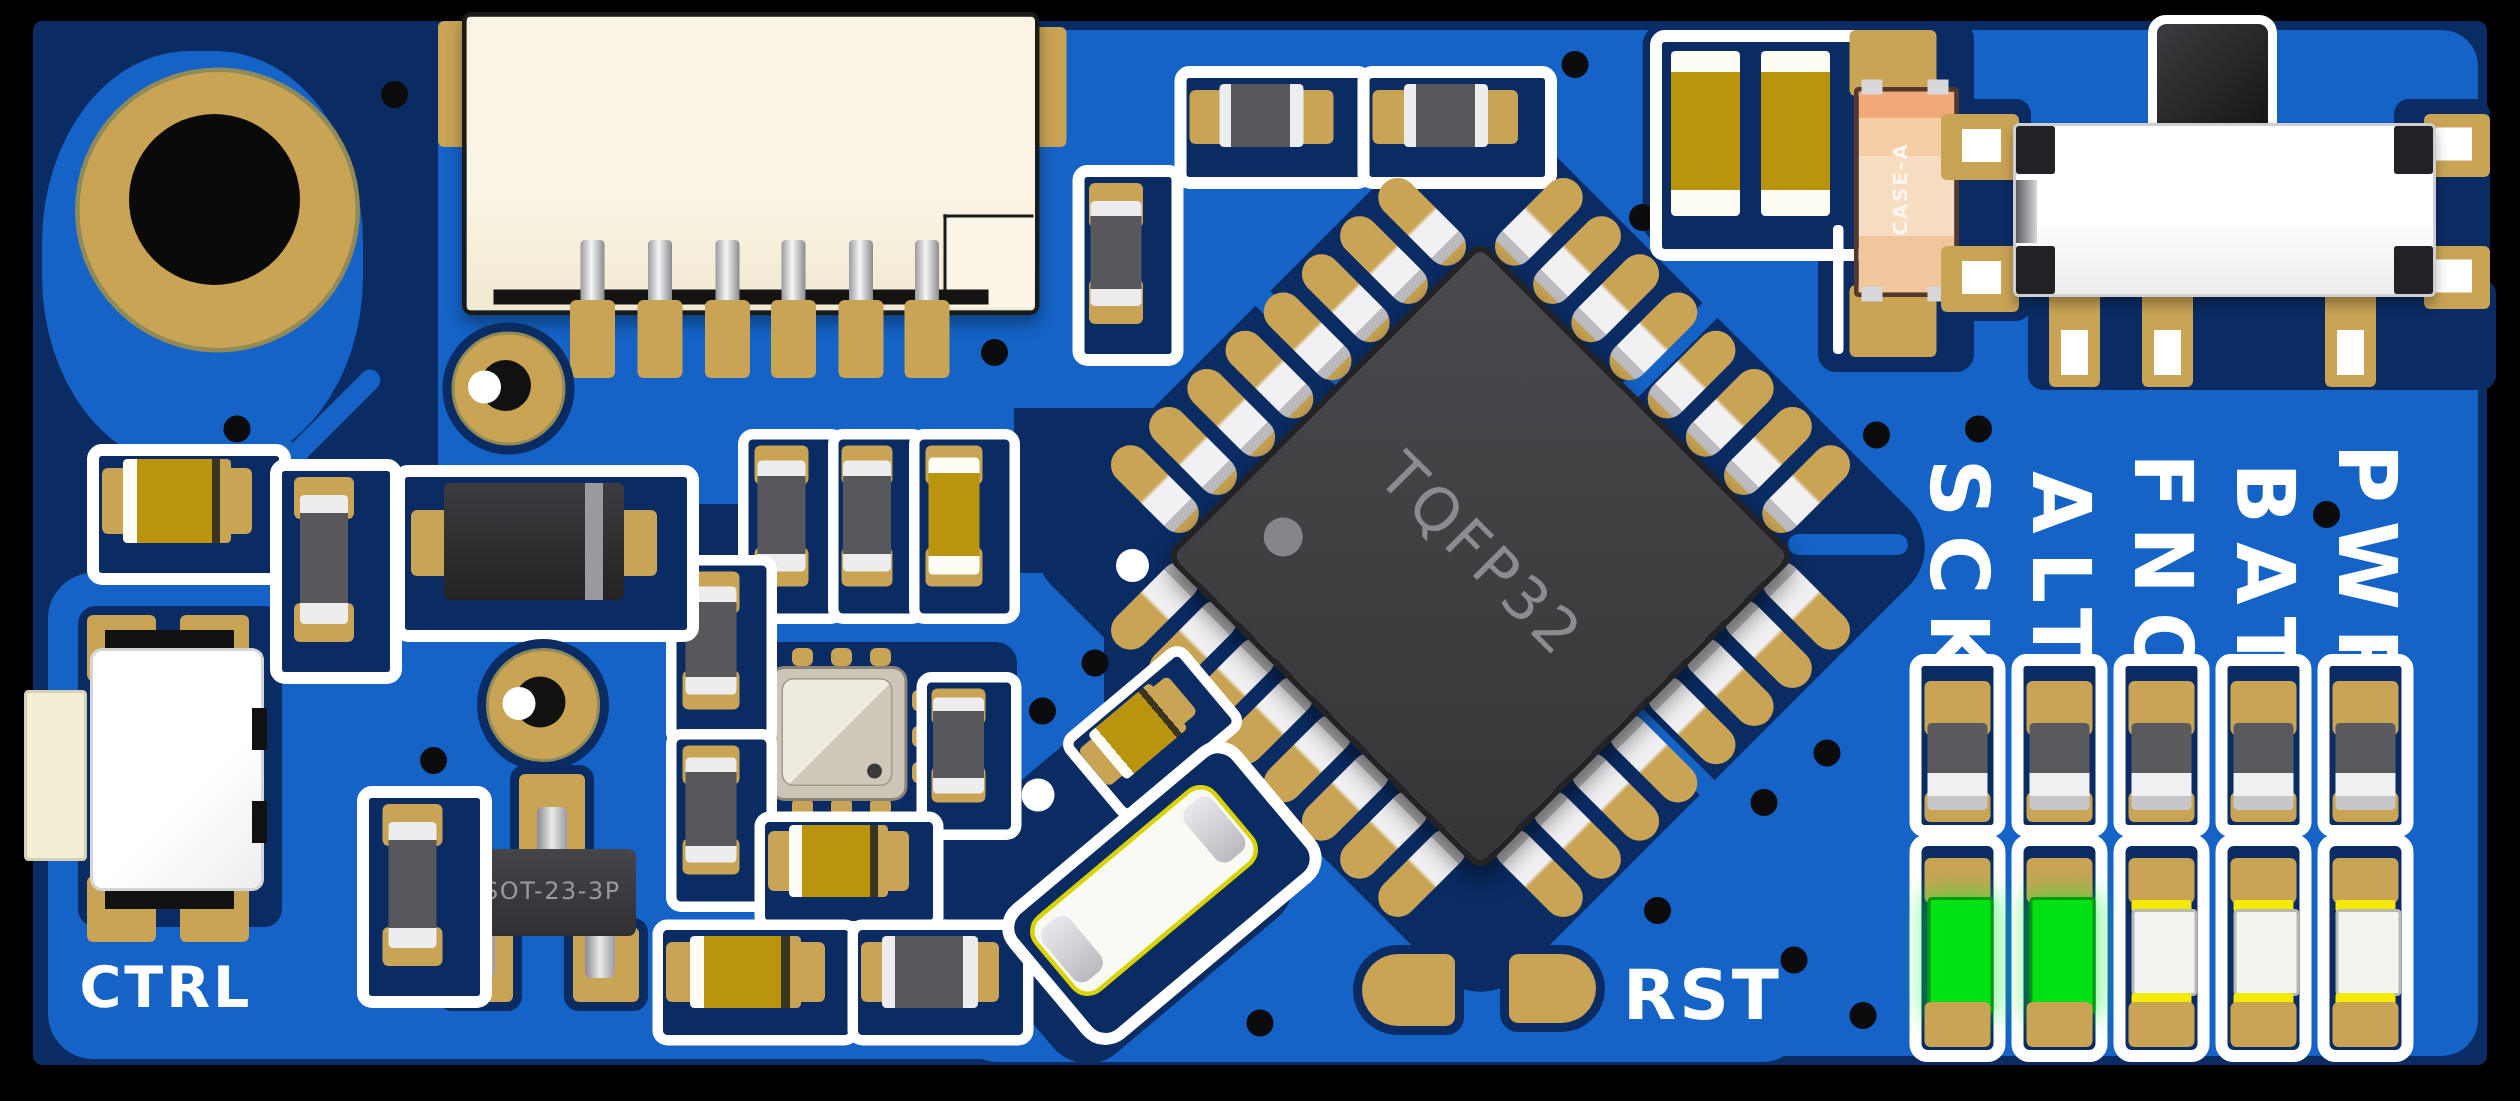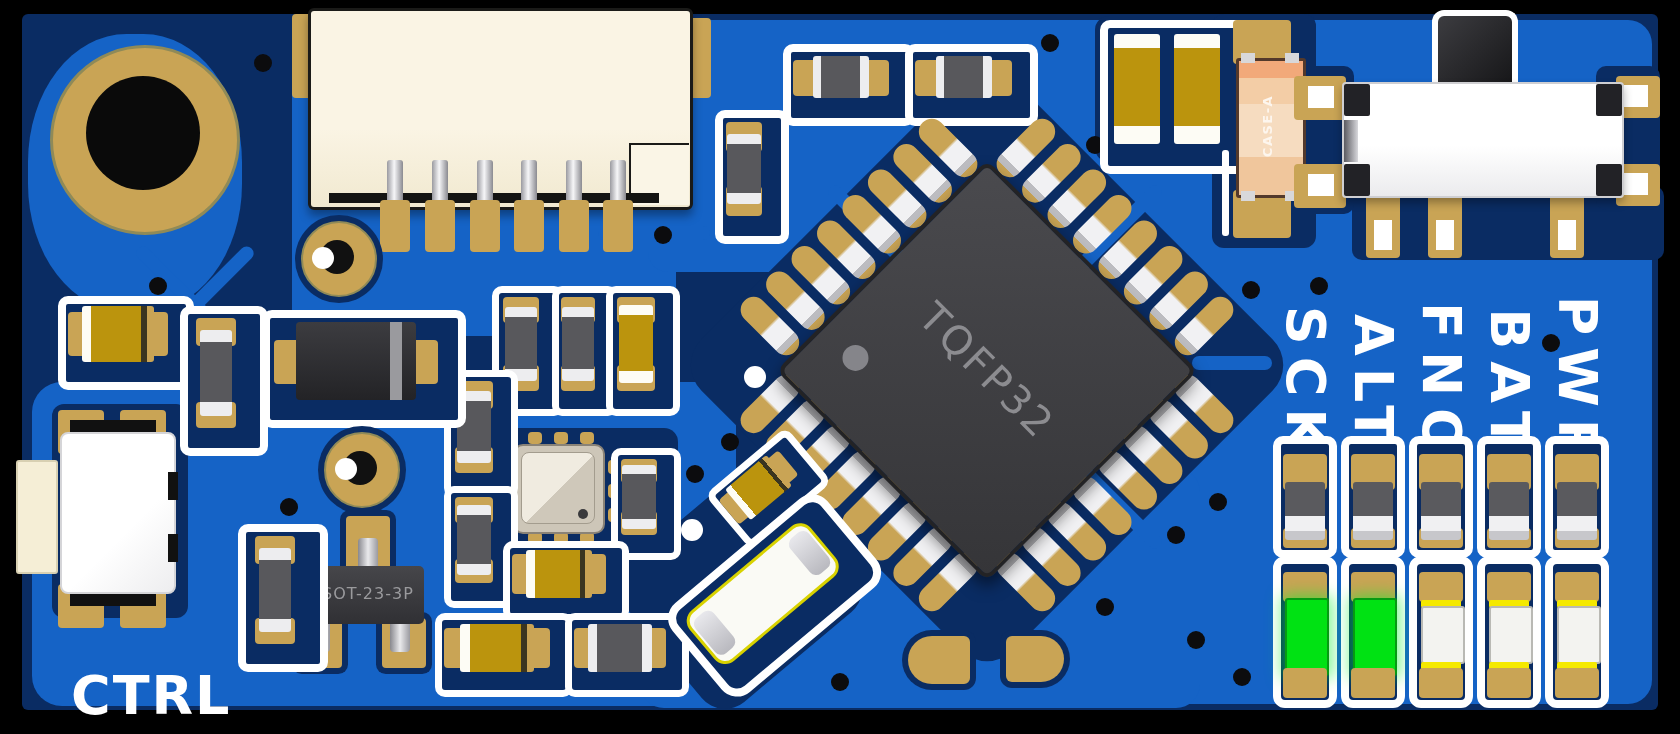--- a/index.html
+++ b/index.html
@@ -441,16 +441,17 @@
       <div class="pad" style="left:2px;top:104px;width:44px;height:30px;"></div>
     </div>
     <div class="led-cell" style="left:1523px;top:542px;">
       <div class="pad" style="left:2px;top:8px;width:44px;height:30px;"></div>
       <div class="ledstrip" style="left:4px;top:36px;width:40px;height:8px;"></div>
       <div class="led-body" style="left: 4px; top: 42px; width: 40px; height: 54px; background: rgb(243, 243, 240);"></div>
       <div class="ledstrip" style="left:4px;top:98px;width:40px;height:8px;"></div>
       <div class="pad" style="left:2px;top:104px;width:44px;height:30px;"></div>
     </div>
 
-    <div class="silk" style="left:49px;top:622px;font-size:54px;letter-spacing:2px;margin-top:28px;">CTRL</div>
+    <div class="silk" style="left:31px;top:622px;font-size:38px;letter-spacing:2px;">CTRL</div>
+    <div class="silk" style="left:1060px;top:622px;font-size:46px;letter-spacing:2px;">RST</div>
 
   </div>
 </div>
 
 </body></html>

